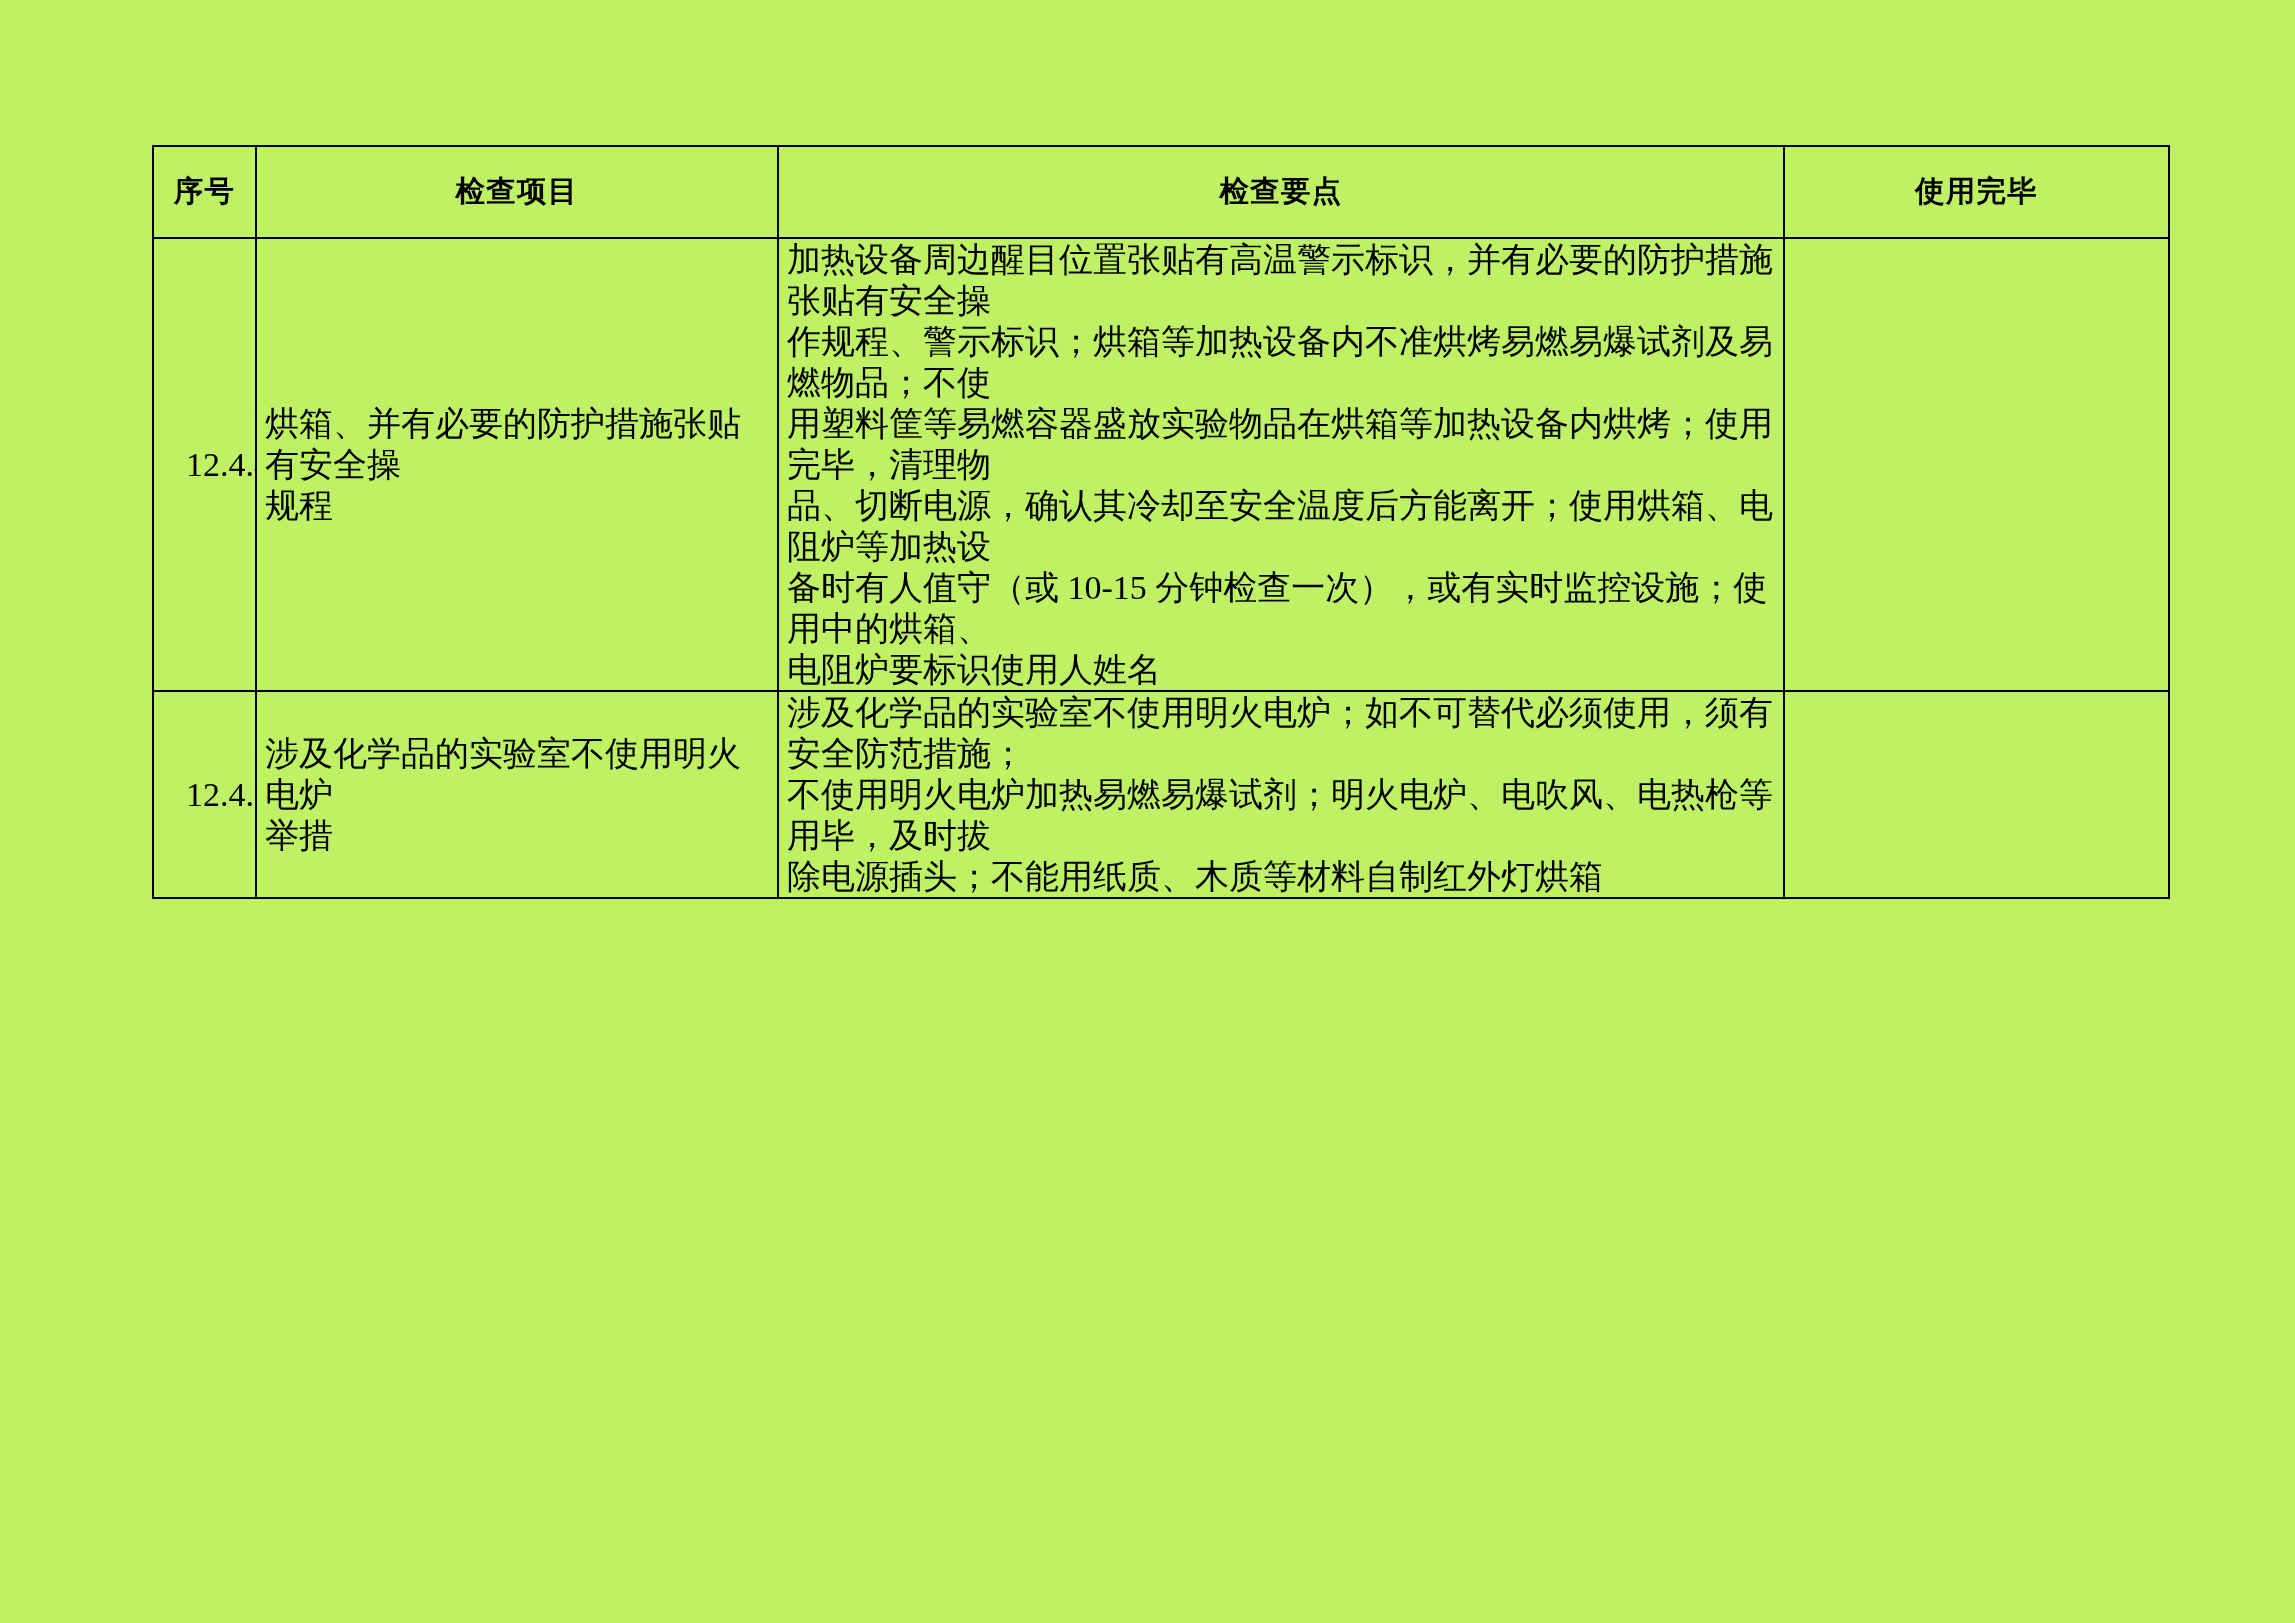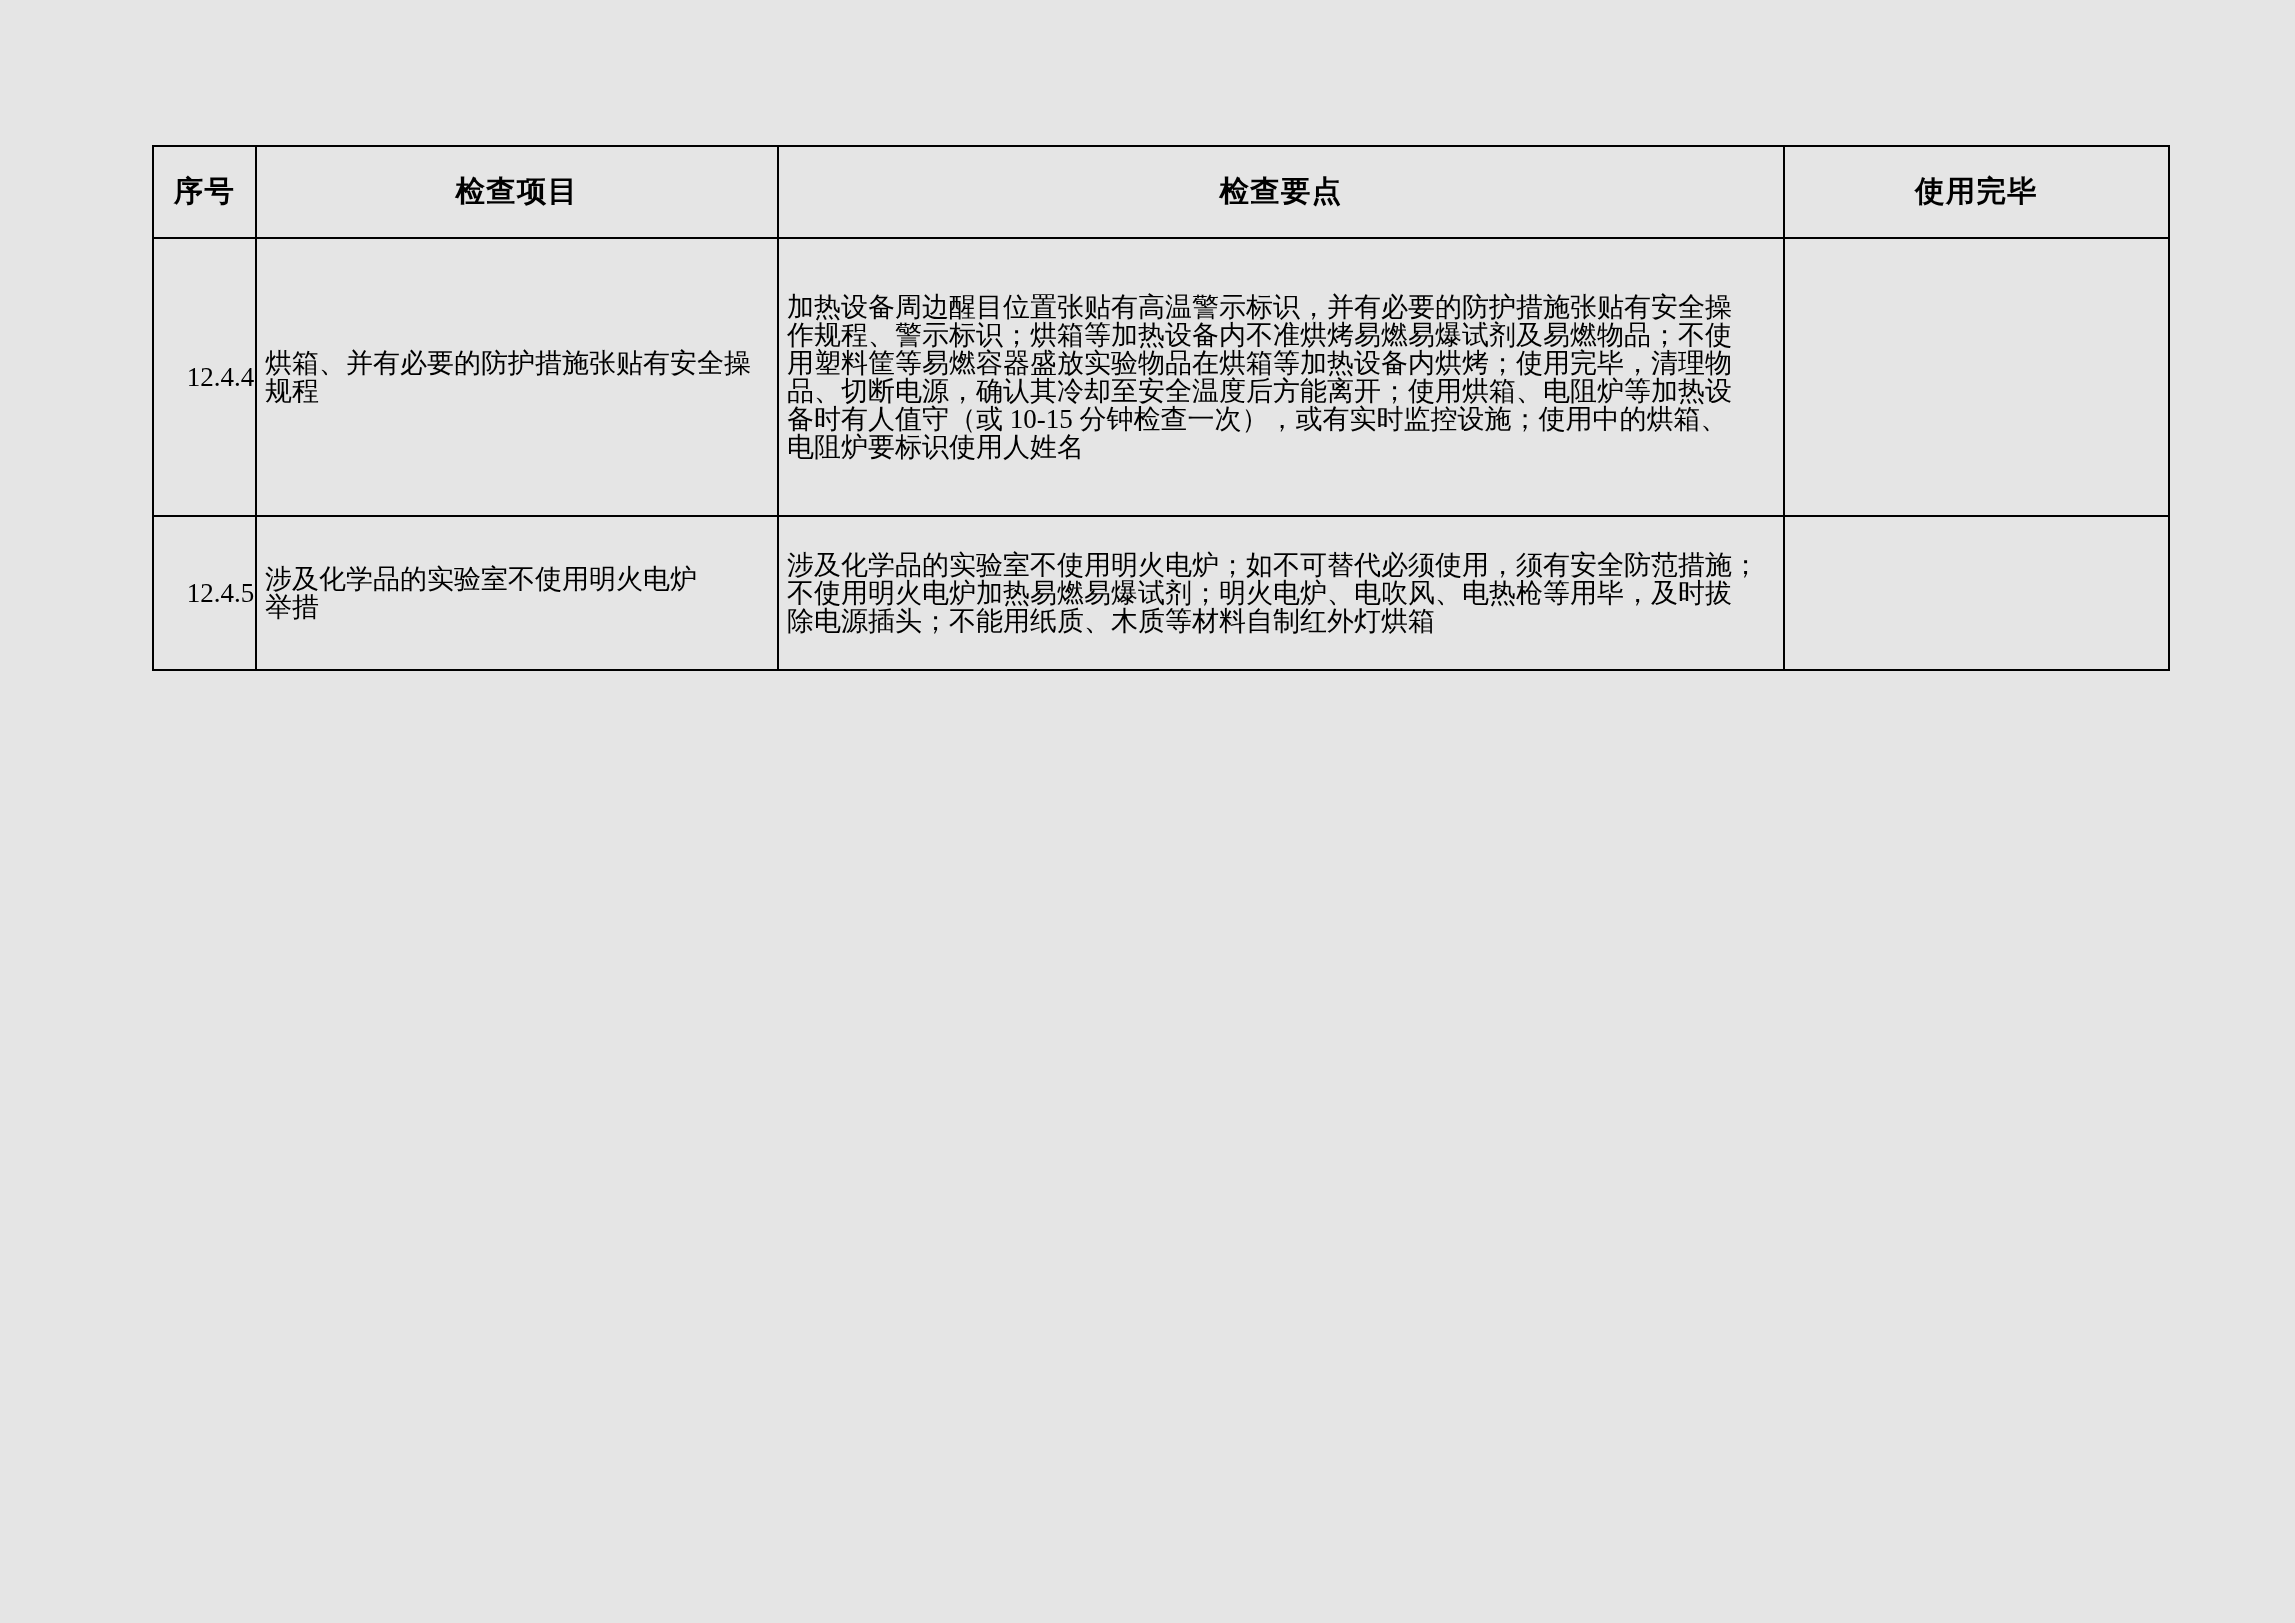--- a/index.html
+++ b/index.html
@@ -4,21 +4,21 @@
 <style>
   html, body {
     margin: 0;
     padding: 0;
     background: #ffffff;
   }
   .page {
     position: relative;
     width: 2295px;
     height: 1623px;
-    background: #e5e5e5;
+    background: #bef264;
     color: #000000;
     font-family: "Liberation Serif", "DejaVu Serif", serif;
     overflow: hidden;
   }
   table.checklist {
     position: absolute;
     left: 152px;
     top: 145px;
     width: 2015px;
     border-collapse: collapse;
@@ -41,22 +41,22 @@
     overflow: hidden;
   }
   th {
     font-family: "Liberation Sans", "DejaVu Sans", sans-serif;
     font-weight: 700;
     font-size: 29.4px;
     text-align: center;
     letter-spacing: 1.3px;
   }
   td {
-    font-size: 27px;
-    line-height: 28px;
+    font-size: 34px;
+    line-height: 41px;
   }
   td.cell-index {
     text-align: center;
     padding-left: 32px;
   }
   td.cell-item {
     text-align: left;
     padding: 0 9.2px 0 7.9px;
     white-space: pre-line;
   }

